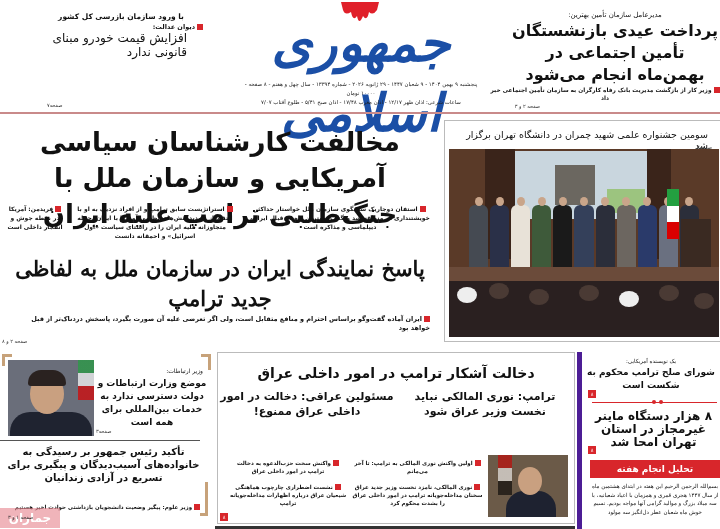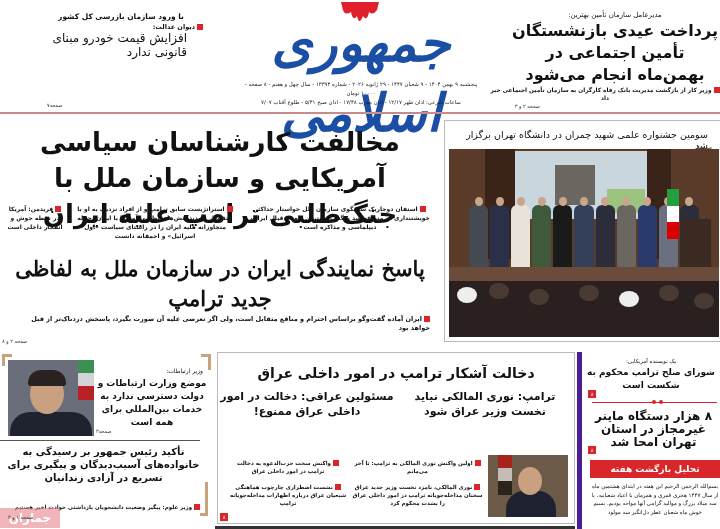--- a/index.html
+++ b/index.html
@@ -222,15 +222,15 @@
 
 <div class="abs" id="rc">
   <div class="kicker">یک نویسنده آمریکایی:</div>
   <div class="head">شورای صلح ترامپ محکوم به شکست است</div>
   <div class="badge" style="top:38px;">۸</div>
   <div id="rc-divider"></div>
   <div id="rc-dot1"></div>
   <div id="rc-dot2"></div>
   <div class="head2">۸ هزار دستگاه ماینر غیرمجاز در استان تهران امحا شد</div>
   <div class="badge" style="top:94px;">۸</div>
-  <div id="rc-band">تحلیل بازگشت هفته</div>
+  <div id="rc-band">تحلیل انجام هفته</div>
   <div class="body">بسم‌الله الرحمن الرحیم این هفته در ابتدای هشتمین ماه از سال ۱۴۴۷ هجری قمری و همزمان با اعیاد شعبانیه، با سه میلاد بزرگ و موالید گرامی آنها مواجه بودیم. نسیم خوش ماه شعبان عطر دل‌انگیز سه مولود</div>
 </div>
 
 </body></html>

